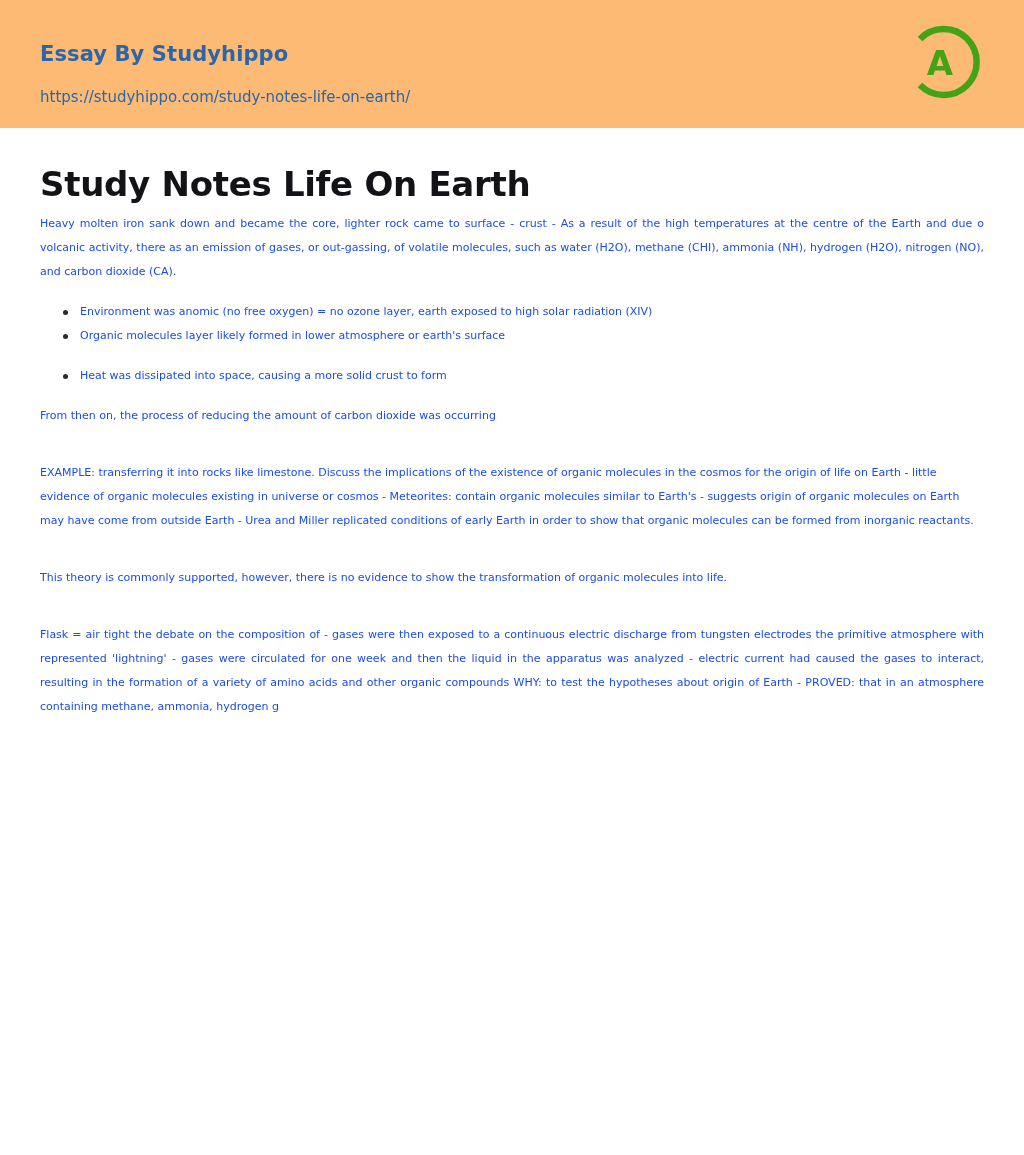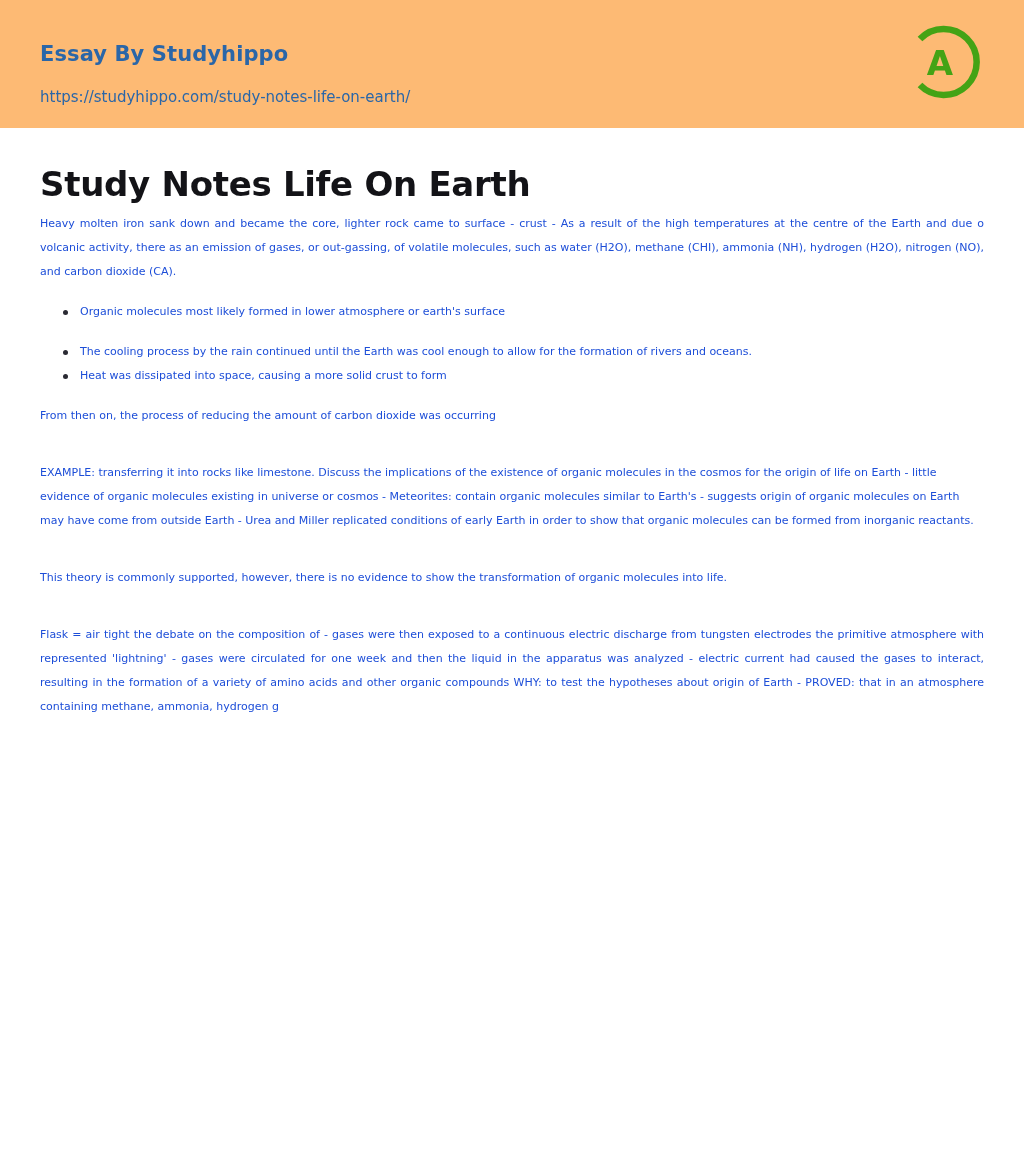--- a/index.html
+++ b/index.html
@@ -81,26 +81,26 @@
     <text x="28" y="57" text-anchor="middle" font-family="DejaVu Sans, sans-serif" font-size="34" font-weight="bold" fill="#44a315">A</text>
   </svg>
 </header>
 
 <main class="content">
   <h1 class="page-title">Study Notes Life On Earth</h1>
 
   <p class="intro justify">Heavy molten iron sank down and became the core, lighter rock came to surface - crust - As a result of the high temperatures at the centre of the Earth and due o volcanic activity, there as an emission of gases, or out-gassing, of volatile molecules, such as water (H2O), methane (CHI), ammonia (NH), hydrogen (H2O), nitrogen (NO), and carbon dioxide (CA).</p>
 
   <ul>
-    <li>Organic molecules most likely formed in lower atmosphere or earth's surface</li>
+    <li>Environment was anomic (no free oxygen) = no ozone layer, earth exposed to high solar radiation (XIV)</li>
+    <li>Organic molecules layer likely formed in lower atmosphere or earth's surface</li>
   </ul>
 
 
   <ul>
-    <li>The cooling process by the rain continued until the Earth was cool enough to allow for the formation of rivers and oceans.</li>
     <li>Heat was dissipated into space, causing a more solid crust to form</li>
   </ul>
 
   <p>From then on, the process of reducing the amount of carbon dioxide was occurring</p>
   <p class="gap">EXAMPLE: transferring it into rocks like limestone. Discuss the implications of the existence of organic molecules in the cosmos for the origin of life on Earth - little evidence of organic molecules existing in universe or cosmos - Meteorites: contain organic molecules similar to Earth's - suggests origin of organic molecules on Earth may have come from outside Earth - Urea and Miller replicated conditions of early Earth in order to show that organic molecules can be formed from inorganic reactants.</p>
   <p class="gap">This theory is commonly supported, however, there is no evidence to show the transformation of organic molecules into life.</p>
   <p class="gap justify">Flask = air tight the debate on the composition of - gases were then exposed to a continuous electric discharge from tungsten electrodes the primitive atmosphere with represented 'lightning' - gases were circulated for one week and then the liquid in the apparatus was analyzed - electric current had caused the gases to interact, resulting in the formation of a variety of amino acids and other organic compounds WHY: to test the hypotheses about origin of Earth - PROVED: that in an atmosphere containing methane, ammonia, hydrogen g</p>
 </main>
 
 </body></html>

